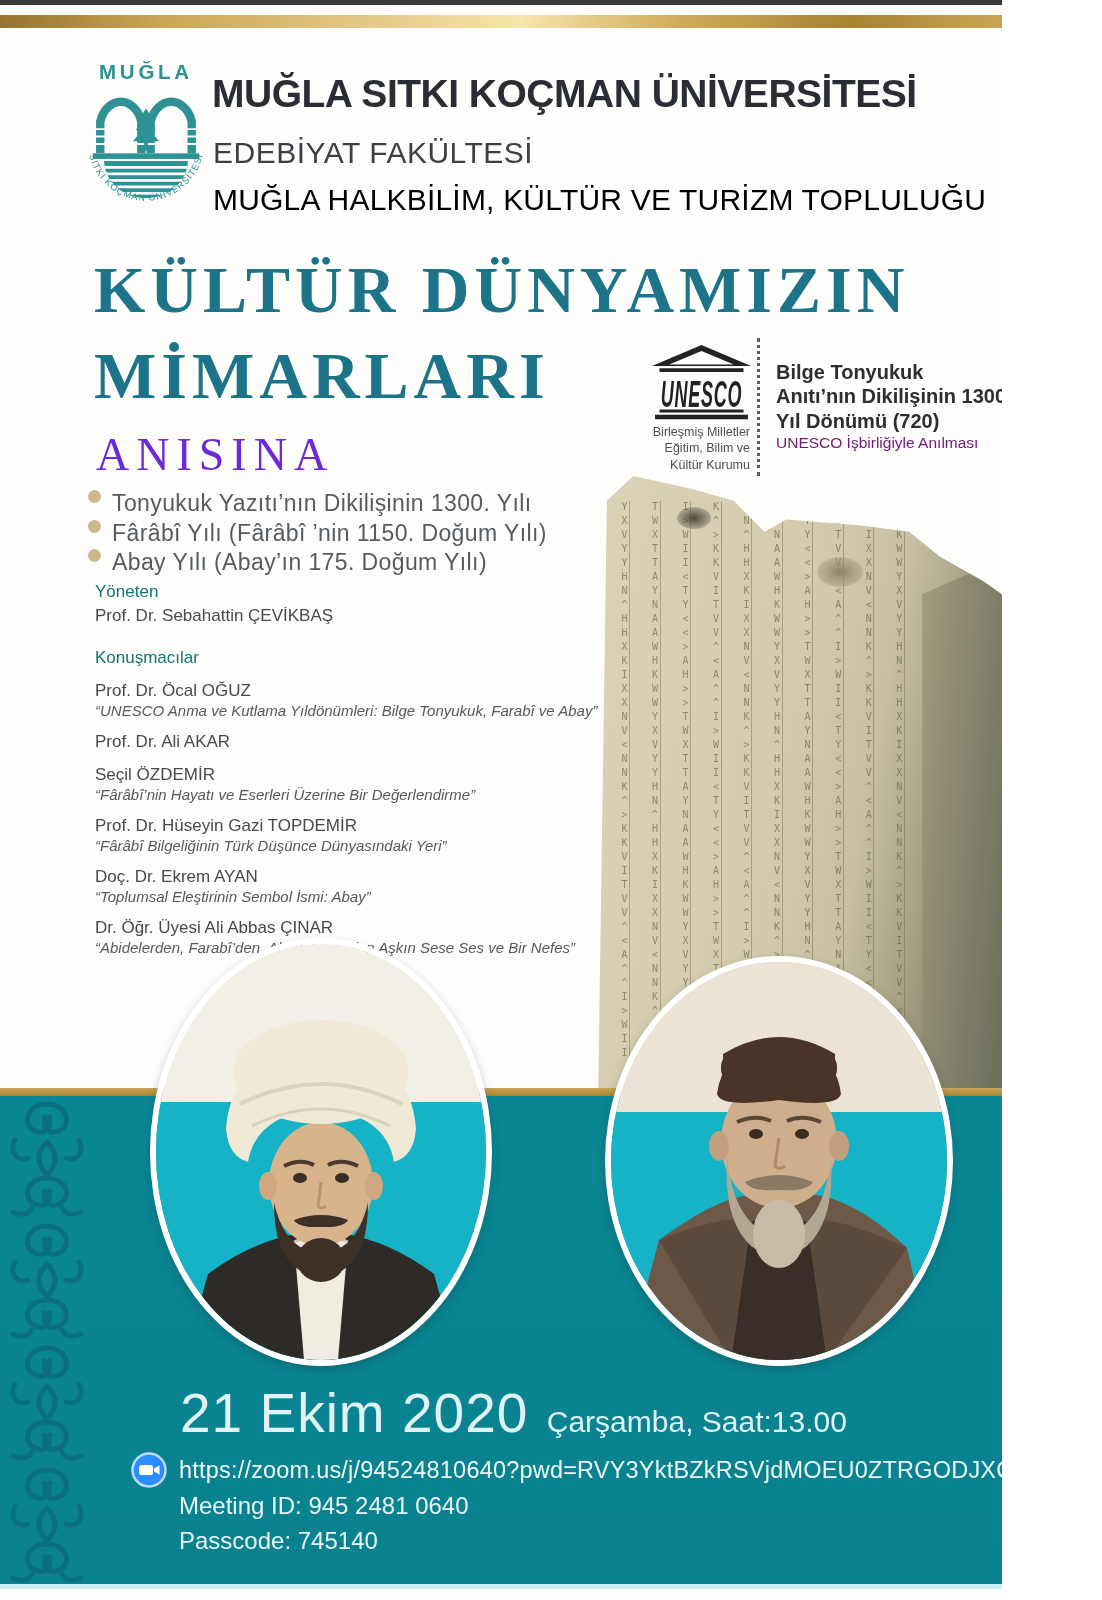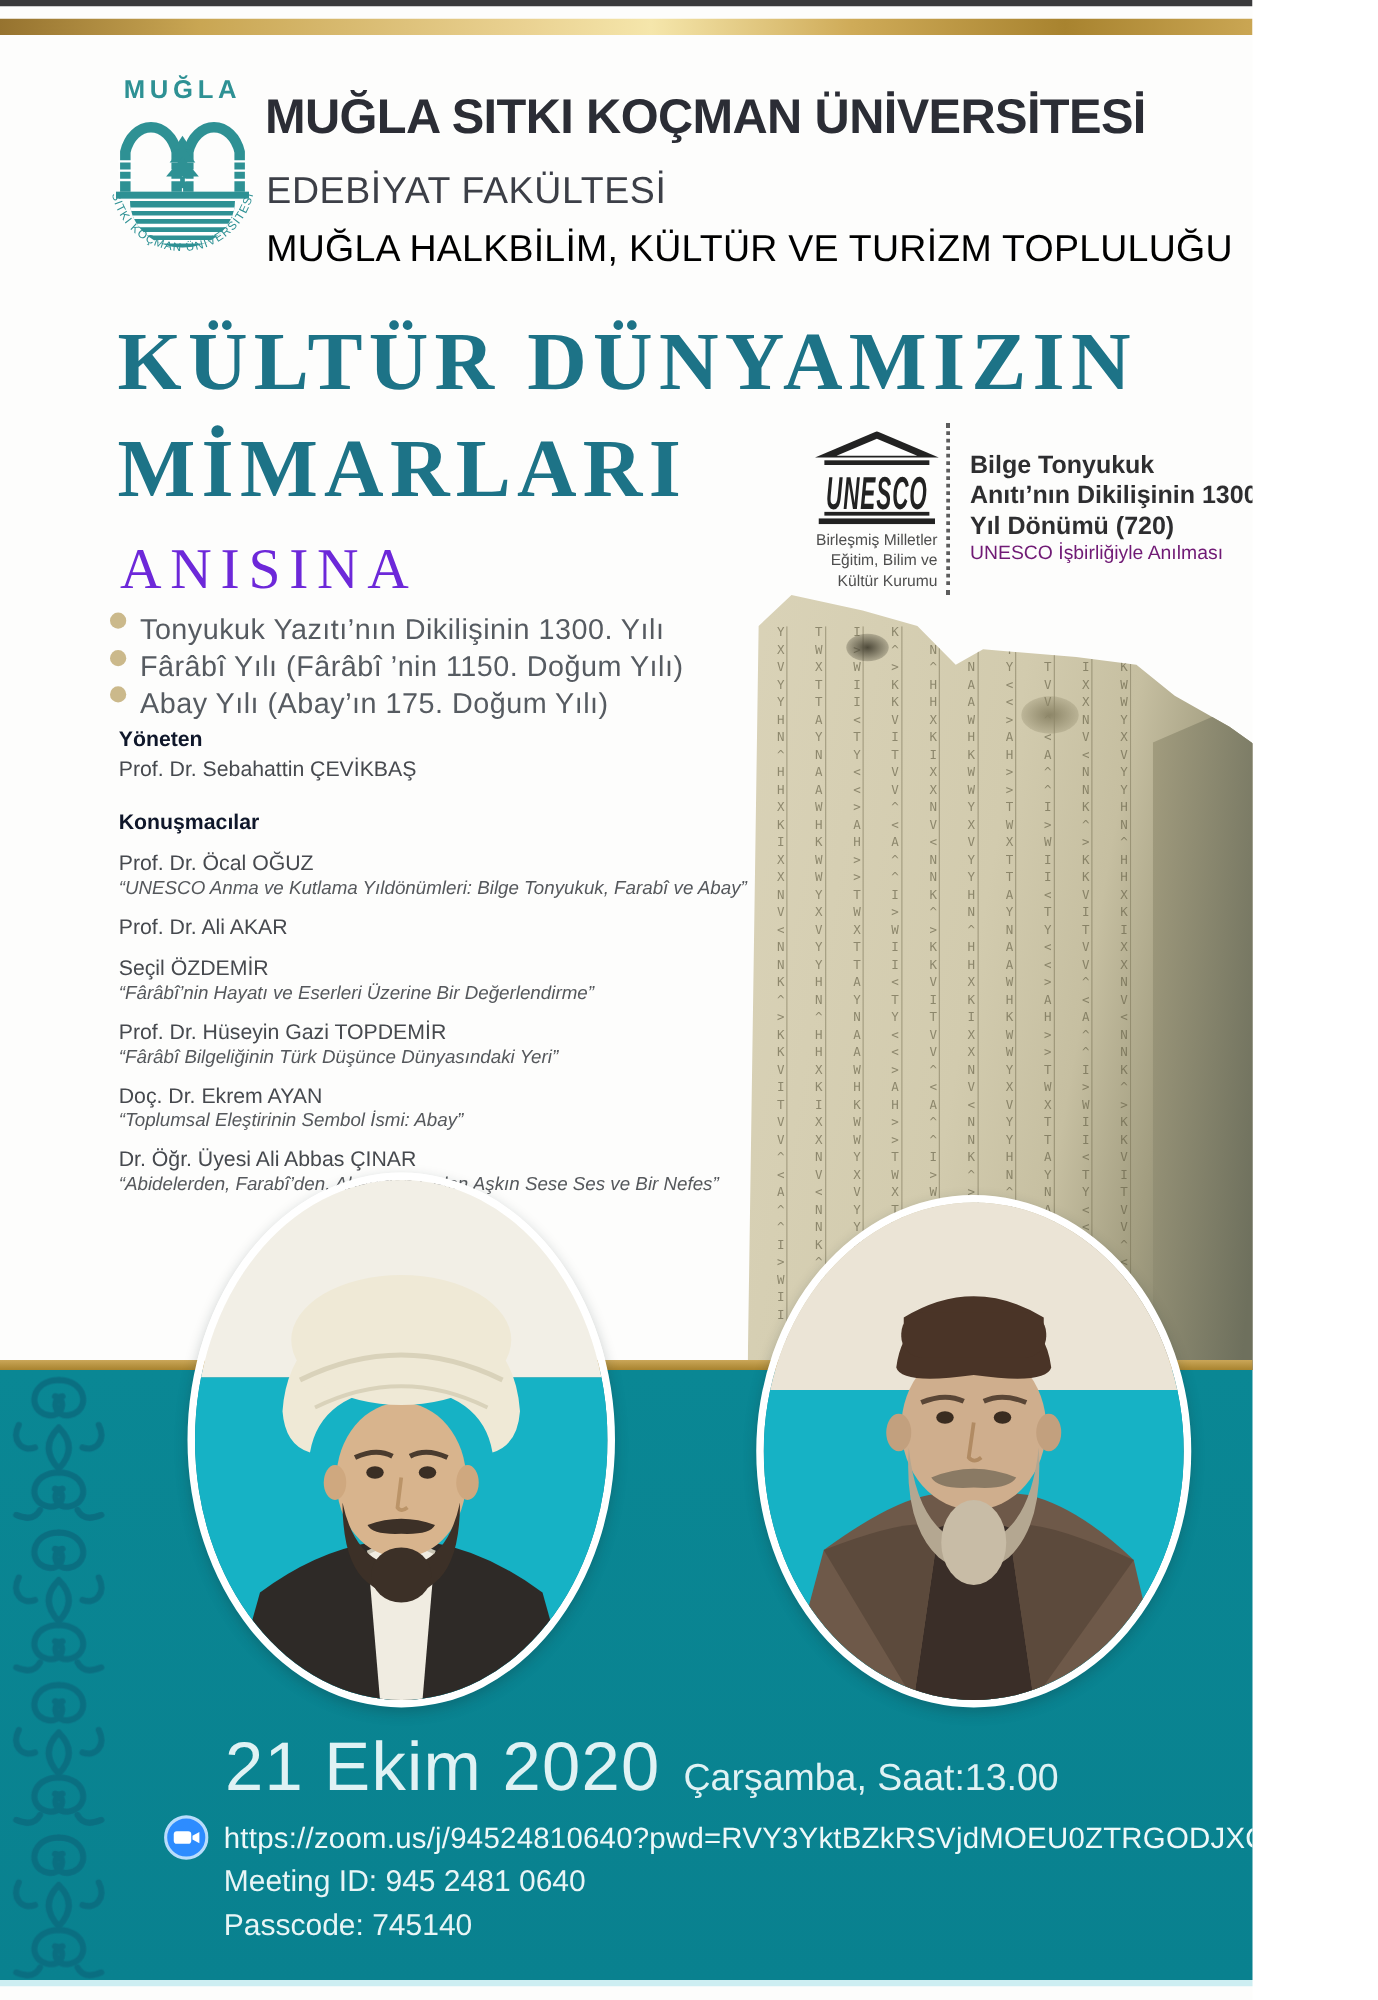--- a/index.html
+++ b/index.html
@@ -36,21 +36,21 @@
   .unesco-note{position:absolute;left:776px;top:434px;font-size:15.5px;color:#701a75;white-space:nowrap;}
 
   
   .bullets{position:absolute;left:88px;top:490px;}
   .bullet-row{display:flex;align-items:flex-start;height:29.5px;}
   .dot{width:13px;height:13px;border-radius:50%;background:#cbb98b;margin-right:11px;flex:0 0 auto;}
   .bullet-text{font-size:23px;color:#565b61;letter-spacing:.4px;white-space:nowrap;}
 
   
   .people{position:absolute;left:95px;top:582px;width:545px;}
-  .sec-head{font-size:17px;font-weight:bold;color:#0f172a;margin-bottom:4px;}
+  .sec-head{font-size:17px;font-weight:normal;color:#0f766e;margin-bottom:4px;}
   .sec-name{font-size:17px;color:#46494e;}
   .speakers-head{margin-top:22px;}
   .speaker{margin-top:13px;}
   .sp-name{font-size:17px;color:#46494e;}
   .sp-talk{font-size:15px;font-style:italic;color:#55585c;margin-top:1px;white-space:nowrap;}
 
   
   .stone{position:absolute;left:585px;top:476px;width:438px;height:620px;z-index:1;
     background:linear-gradient(100deg,#dad3b8 0%,#d2cbae 45%,#c6bfa1 62%,#a29d80 76%,#7d7d68 88%,#6f7160 100%);
     clip-path:polygon(3% 100%,5% 4%,11% 0%,24% 2%,34% 4%,41% 9%,46% 7%,63% 8%,74% 9%,81% 13%,91% 17%,97% 20%,99% 100%);}

